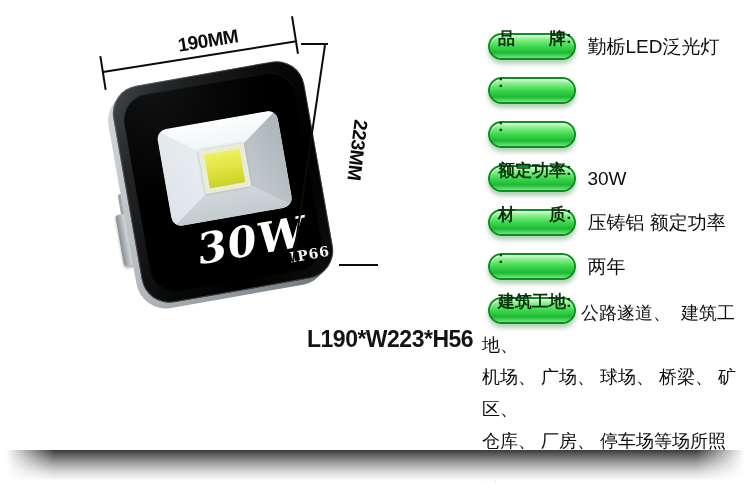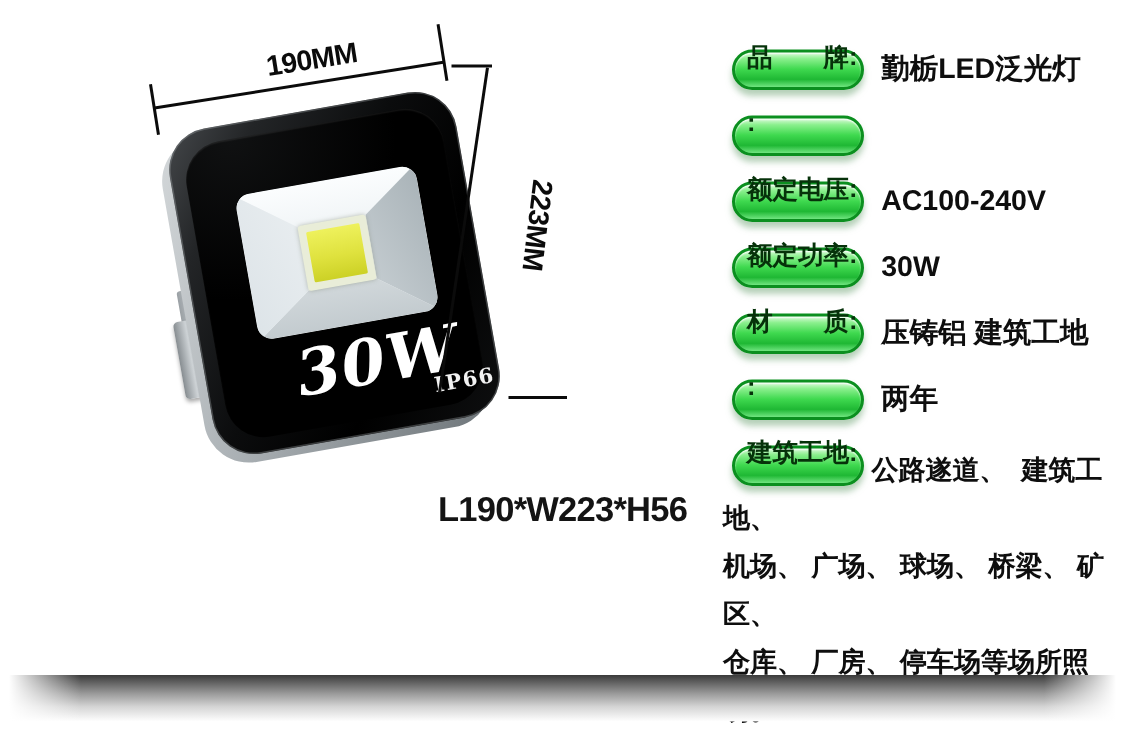--- a/index.html
+++ b/index.html
@@ -55,35 +55,35 @@
   .dim-v-tick-t { left:301px; top:43px; width:27px; height:2px; }
   .dim-v-line   { left:324px; top:45px; width:2px; height:219px;
                   transform:rotate(8.4deg); transform-origin:top left; }
   .dim-v-tick-b { left:339px; top:264px; width:39px; height:2px; }
   .dim-h-label { position:absolute; left:148px; top:30px; width:120px; text-align:center;
                  transform:rotate(-9deg); font-size:19px; font-weight:bold; color:#0b0b0b;
                  letter-spacing:-0.5px; }
   .dim-v-label { position:absolute; left:307px; top:139px; width:100px; text-align:center;
                  transform:rotate(97deg); font-size:19px; font-weight:bold; color:#0b0b0b;
                  letter-spacing:-0.5px; }
-  .dim-summary { position:absolute; left:292px; top:326px; width:170px;
+  .dim-summary { position:absolute; left:307px; top:326px; width:170px;
                  font-size:23px; font-weight:bold; color:#141414; letter-spacing:-0.5px; }
 
   
   .specs { position:absolute; left:482px; top:33px; width:262px; }
   .spec-row { margin-bottom:17px; }
   .pill { display:inline-flex; align-items:center; justify-content:flex-start;
           vertical-align:top; width:88px; height:27px; padding:0 5px 17px 8px;
           margin-left:6px; border:2px solid #0b8f1f; border-radius:14px;
           background:linear-gradient(180deg,#dcfadc 0%,#8bf08e 18%,#3fd94f 48%,#1fb834 78%,#6fe57f 100%);
           box-shadow:0 4px 4px rgba(120,170,125,.55), inset 0 1px 1px rgba(255,255,255,.8); }
   .pill-label { font-size:17px; font-weight:bold; color:#06320a; white-space:nowrap; }
   .pill-colon { font-size:17px; font-weight:bold; color:#06320a; }
   .spec-value { display:inline-block; vertical-align:top; margin-left:7px;
-                font-size:19px; font-weight:bold; color:#0e0e0e; line-height:27px;
+                font-size:19px; font-weight:normal; color:#0e0e0e; line-height:27px;
                 white-space:pre-wrap; }
   .spec-row-wrap .spec-value { display:inline; margin-left:5px; line-height:32px;
                                font-size:18px; }
   .spec-row-wrap { line-height:32px; }
 
   
   .floor-shadow { position:absolute; left:6px; right:6px; top:450px; height:31px;
                   background:linear-gradient(180deg,#3a3a3a 0%,#5f5f5f 15%,#9a9a9a 40%,#d4d4d4 68%,#fff 100%); }
   .floor-shadow .fade-l, .floor-shadow .fade-r { position:absolute; top:0; bottom:0; width:48px; }
   .floor-shadow .fade-l { left:0;  background:linear-gradient(to right,#fff,rgba(255,255,255,0)); }
@@ -138,40 +138,38 @@
     </div>
 
     <div class="spec-row">
       <span class="pill">
           <span class="pill-colon">:</span>
         </span>
     </div>
 
     <div class="spec-row">
       <span class="pill">
-          <span class="pill-label">额定电压</span>
           <span class="pill-colon">:</span>
         </span>
-      <span class="spec-value">AC100-240V</span>
     </div>
 
     <div class="spec-row">
       <span class="pill">
           <span class="pill-label">额定功率</span>
           <span class="pill-colon">:</span>
         </span>
       <span class="spec-value">30W</span>
     </div>
 
     <div class="spec-row">
       <span class="pill">
           <span class="pill-label">材　　质</span>
           <span class="pill-colon">:</span>
         </span>
-      <span class="spec-value">压铸铝 建筑工地</span>
+      <span class="spec-value">压铸铝 额定功率</span>
     </div>
 
     <div class="spec-row">
       <span class="pill">
           <span class="pill-colon">:</span>
         </span>
       <span class="spec-value">两年</span>
     </div>
 
     <div class="spec-row spec-row-wrap">

